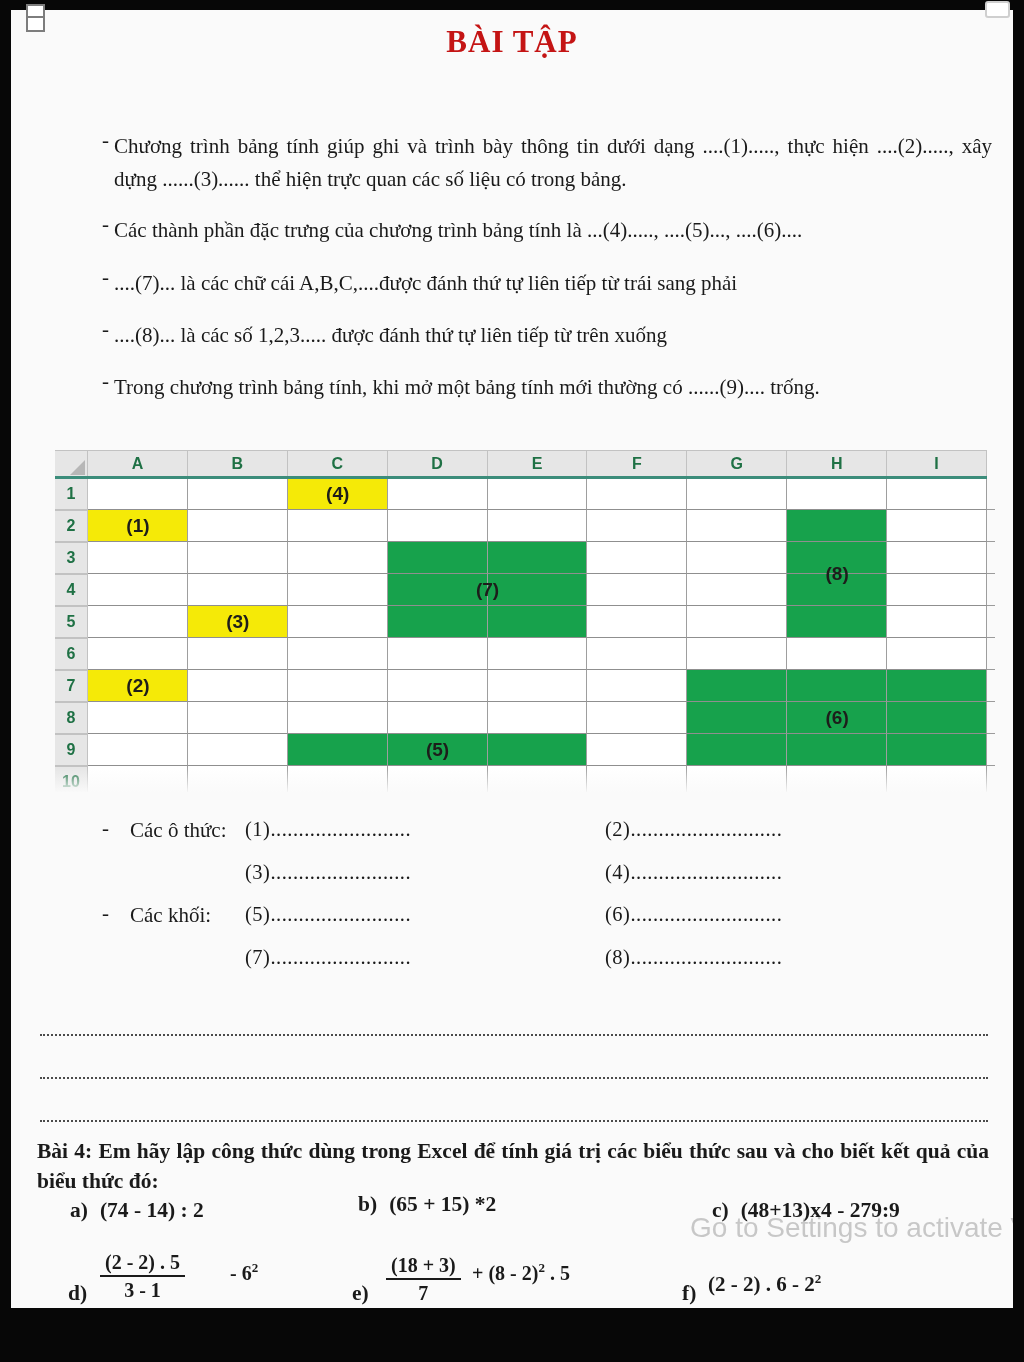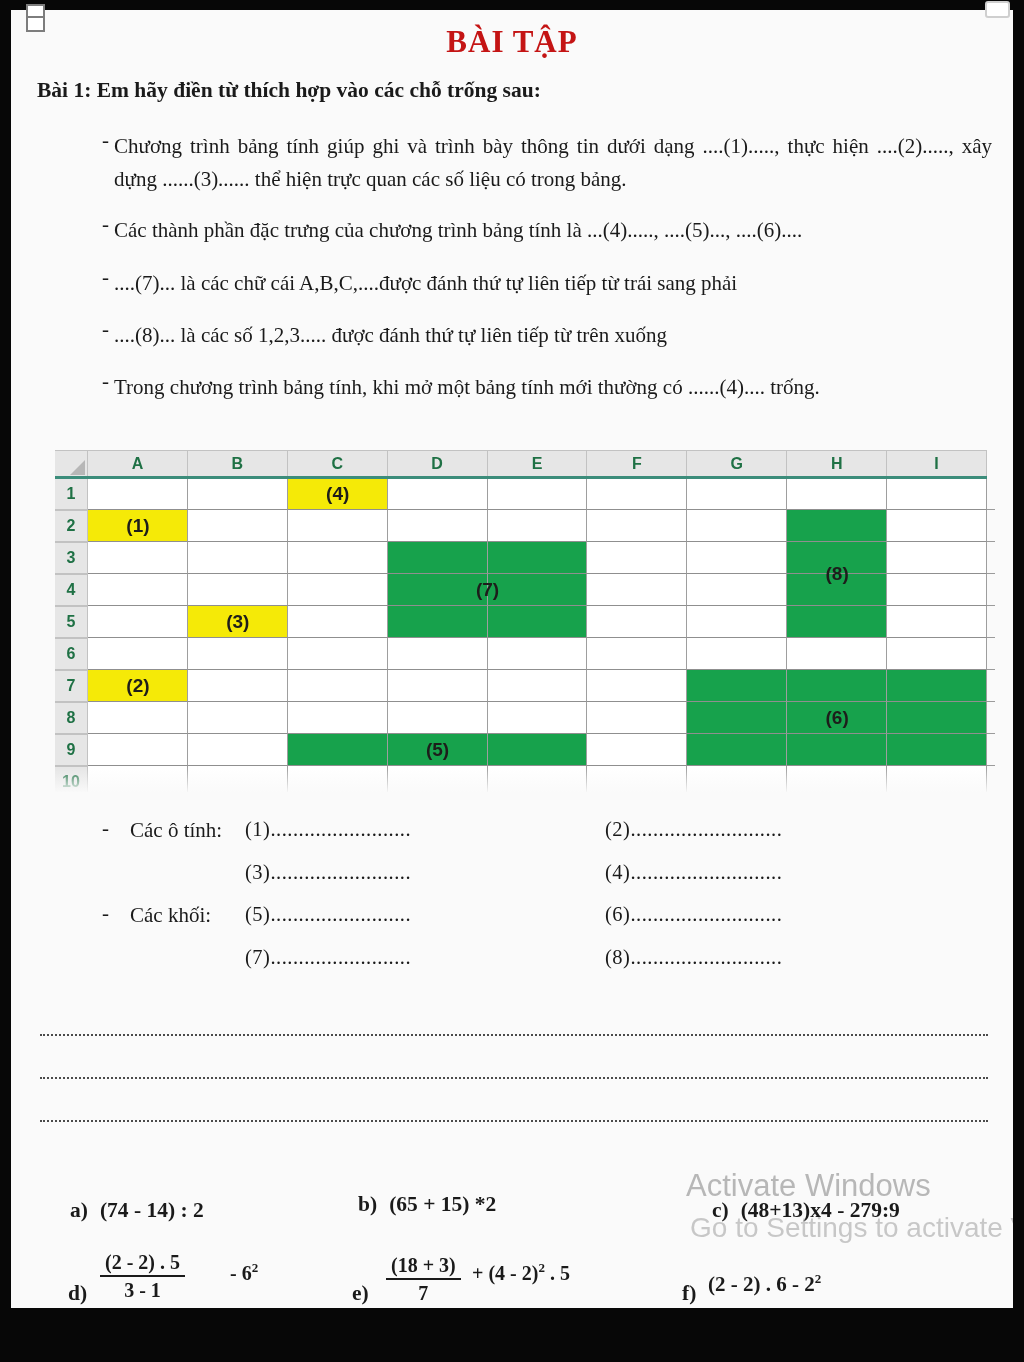--- a/index.html
+++ b/index.html
@@ -76,41 +76,40 @@
   <div class="bar bar-bottom"></div>
 
   <div class="icon-pages">
     <div class="pg"></div>
       <div class="pg"></div>
   </div>
   <div class="icon-corner"></div>
 
   <h1 class="doc-title">BÀI TẬP</h1>
 
-  <div class="heading" style="top:78px">Bài 1: Em hãy điền từ thích hợp vào các chỗ trống sau:</div>
 
   <div class="bullet" style="top:130px">
     <span class="mk">-</span>
     <span class="bt">Chương trình bảng tính giúp ghi và trình bày thông tin dưới dạng ....(1)....., thực hiện ....(2)....., xây dựng ......(3)...... thể hiện trực quan các số liệu có trong bảng.</span>
   </div>
   <div class="bullet" style="top:214px">
     <span class="mk">-</span>
     <span class="bt">Các thành phần đặc trưng của chương trình bảng tính là ...(4)....., ....(5)..., ....(6)....</span>
   </div>
   <div class="bullet" style="top:267px">
     <span class="mk">-</span>
     <span class="bt">....(7)... là các chữ cái A,B,C,....được đánh thứ tự liên tiếp từ trái sang phải</span>
   </div>
   <div class="bullet" style="top:319px">
     <span class="mk">-</span>
     <span class="bt">....(8)... là các số 1,2,3..... được đánh thứ tự liên tiếp từ trên xuống</span>
   </div>
   <div class="bullet" style="top:371px">
     <span class="mk">-</span>
-    <span class="bt">Trong chương trình bảng tính, khi mở một bảng tính mới thường có ......(4).... trống.</span>
+    <span class="bt">Trong chương trình bảng tính, khi mở một bảng tính mới thường có ......(9).... trống.</span>
   </div>
 
 
   <div class="sheet">
       <div class="ghead" style="left: 0px; top: 0px; width: 33px; height: 28px;">
         <div class="corner-tri"></div>
       </div>
       <div class="ghead" style="left: 33px; top: 0px; width: 99.8889px; height: 28px;">A</div>
       <div class="ghead" style="left: 132.889px; top: 0px; width: 99.8889px; height: 28px;">B</div>
       <div class="ghead" style="left: 232.778px; top: 0px; width: 99.8889px; height: 28px;">C</div>
@@ -236,21 +235,21 @@
       <div class="rlabel" style="left: 33px; top: 220px; width: 99.8889px; height: 32px;">(2)</div>
       <div class="rlabel" style="left: 332.667px; top: 92px; width: 199.778px; height: 96px;">(7)</div>
       <div class="rlabel" style="left: 732.222px; top: 60px; width: 99.8889px; height: 128px;">(8)</div>
       <div class="rlabel" style="left: 632.333px; top: 220px; width: 299.667px; height: 96px;">(6)</div>
       <div class="rlabel" style="left: 232.778px; top: 284px; width: 299.667px; height: 32px;">(5)</div>
       <div class="gfade"></div>
     </div>
 
   <div class="ansrow" style="top:818px">
     <span class="adash">-</span>
-    <span class="albl">Các ô tính:</span>
+    <span class="albl">Các ô thức:</span>
     <span class="a1">(1).........................</span>
     <span class="a2">(2)...........................</span>
   </div>
   <div class="ansrow" style="top:861px">
     <span class="adash"></span>
     <span class="albl"></span>
     <span class="a1">(3).........................</span>
     <span class="a2">(4)...........................</span>
   </div>
   <div class="ansrow" style="top:903px">
@@ -263,50 +262,50 @@
     <span class="adash"></span>
     <span class="albl"></span>
     <span class="a1">(7).........................</span>
     <span class="a2">(8)...........................</span>
   </div>
 
   <div class="dotline" style="top:1034px"></div>
   <div class="dotline" style="top:1077px"></div>
   <div class="dotline" style="top:1120px"></div>
 
+  <div class="heading wrap" style="top:1136px">Bài 4: Em hãy lập công thức dùng trong Excel để tính giá trị các biểu thức sau và cho biết kết quả của biểu thức đó:</div>
 
   <span class="expr" style="left:70px;top:1198px">
     <span class="k">a)</span><span>(74 - 14) : 2</span>
   </span>
   <span class="expr" style="left:358px;top:1192px">
     <span class="k">b)</span><span>(65 + 15) *2</span>
   </span>
   <span class="expr" style="left:712px;top:1198px">
     <span class="k">c)</span><span>(48+13)x4 - 279:9</span>
   </span>
 
-  <div class="wm1">Activate Windows</div>
   <div class="wm2">Go to Settings to activate V</div>
 
   <span class="fr-label" style="left:68px;top:1281px">d)</span>
   <span class="frac" style="left:100px;top:1250px">
     <span class="num">(2 - 2) . 5</span>
     <span class="den">3 - 1</span>
   </span>
   <span class="ftail" style="left:230px;top:1262px">
     <span>- 6</span><span class="spx">2</span>
   </span>
 
   <span class="fr-label" style="left:352px;top:1281px">e)</span>
   <span class="frac" style="left:386px;top:1253px">
     <span class="num">(18 + 3)</span>
     <span class="den">7</span>
   </span>
   <span class="ftail" style="left:472px;top:1262px">
-    <span>+ (4 - 2)</span><span class="spx">2</span><span> . 5</span>
+    <span>+ (8 - 2)</span><span class="spx">2</span><span> . 5</span>
   </span>
 
   <span class="fr-label" style="left:682px;top:1281px">f)</span>
   <span class="ftail" style="left:708px;top:1272px;font-size:21px">
     <span>(2 - 2) . 6 - 2</span><span class="spx">2</span>
   </span>
 
 </div>
 
 </body></html>

